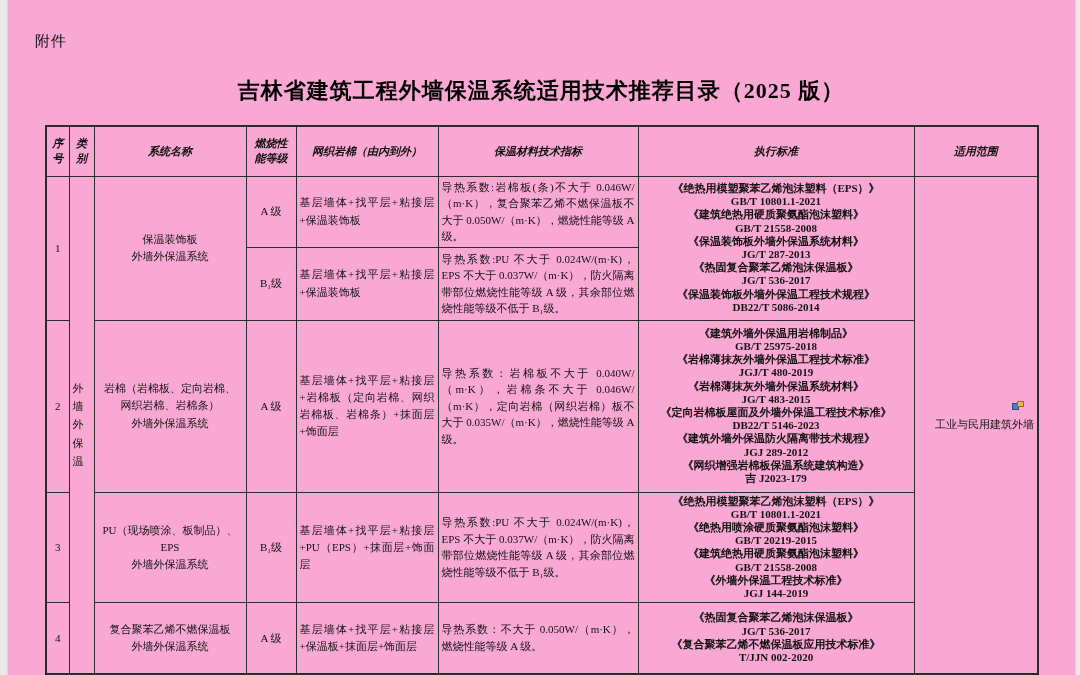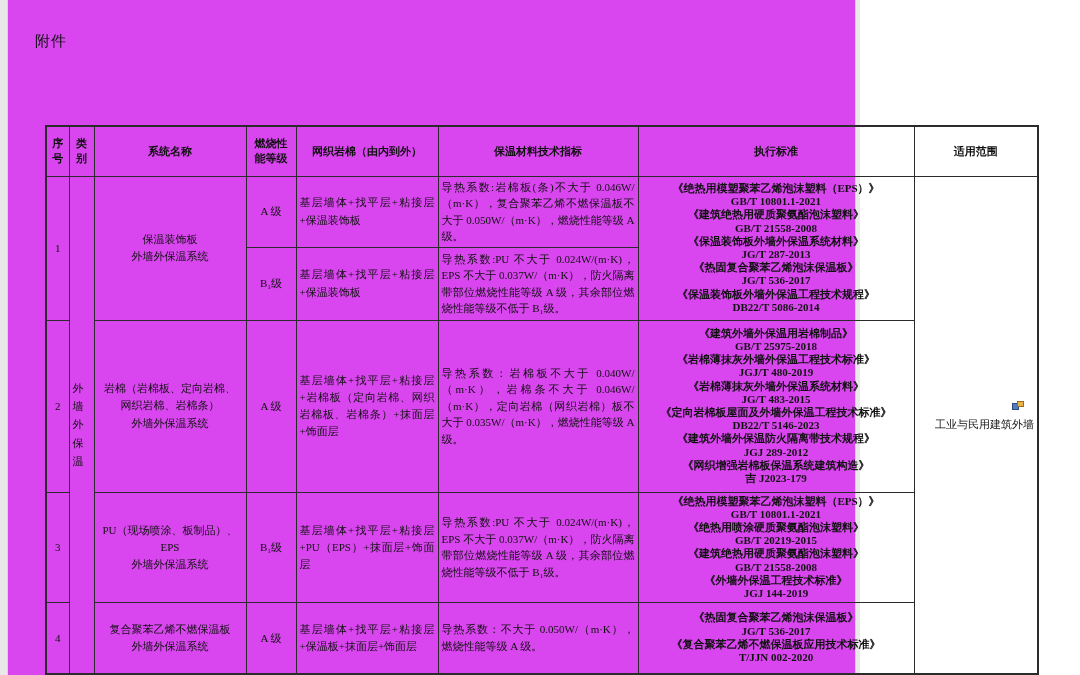--- a/index.html
+++ b/index.html
@@ -4,22 +4,22 @@
 <style>
   * { margin: 0; padding: 0; box-sizing: border-box; }
   html, body {
     width: 1080px; height: 675px;
     font-family: "Liberation Serif", serif;
     background: #ffffff;
     overflow: hidden;
   }
   .frame {
     position: relative;
-    width: 860px; height: 675px;
-    background: #d946ef;
+    width: 1080px; height: 675px;
+    background: #f9a8d4;
   }
   .edge-strip {
     position: absolute; top: 0; bottom: 0;
     background: #e9e9e9;
   }
   .edge-left { left: 0; width: 8px; border-right: 1px solid #d6d6d6; }
   .edge-right { right: 0; width: 5px; border-left: 1px solid #d6d6d6; }
 
   .attachment-label {
     position: absolute;
@@ -51,21 +51,21 @@
     line-height: 1.3;
   }
   table.catalog th, table.catalog td {
     border: 1px solid #2b2b2b;
     vertical-align: middle;
     padding: 2px 3px;
     overflow: hidden;
   }
   table.catalog { border: 2px solid #2b2b2b; }
 
-  tr.hdr { height: 50px; }
+  tr.hdr { height: 50px; font-style: italic; }
   tr.r1a { height: 67px; }
   tr.r1b { height: 73px; }
   tr.r2  { height: 172px; }
   tr.r3  { height: 110px; }
   tr.r4  { height: 71px; }
 
   th { font-weight: 700; text-align: center; line-height: 1.35; }
   th.h-grade { padding: 0 12px; }
   .c-no { text-align: center; }
   .c-cat {
@@ -117,20 +117,21 @@
   }
 </style>
 </head>
 <body>
 
 <div class="frame">
   <div class="edge-strip edge-left"></div>
   <div class="edge-strip edge-right"></div>
 
   <div class="attachment-label">附件</div>
+  <div class="doc-title">吉林省建筑工程外墙保温系统适用技术推荐目录（2025 版）</div>
 
   <table class="catalog">
     <colgroup>
       <col style="width:23px">
         <col style="width:25px">
         <col style="width:152px">
         <col style="width:50px">
       <col style="width:142px">
         <col style="width:200px">
         <col style="width:276px">

